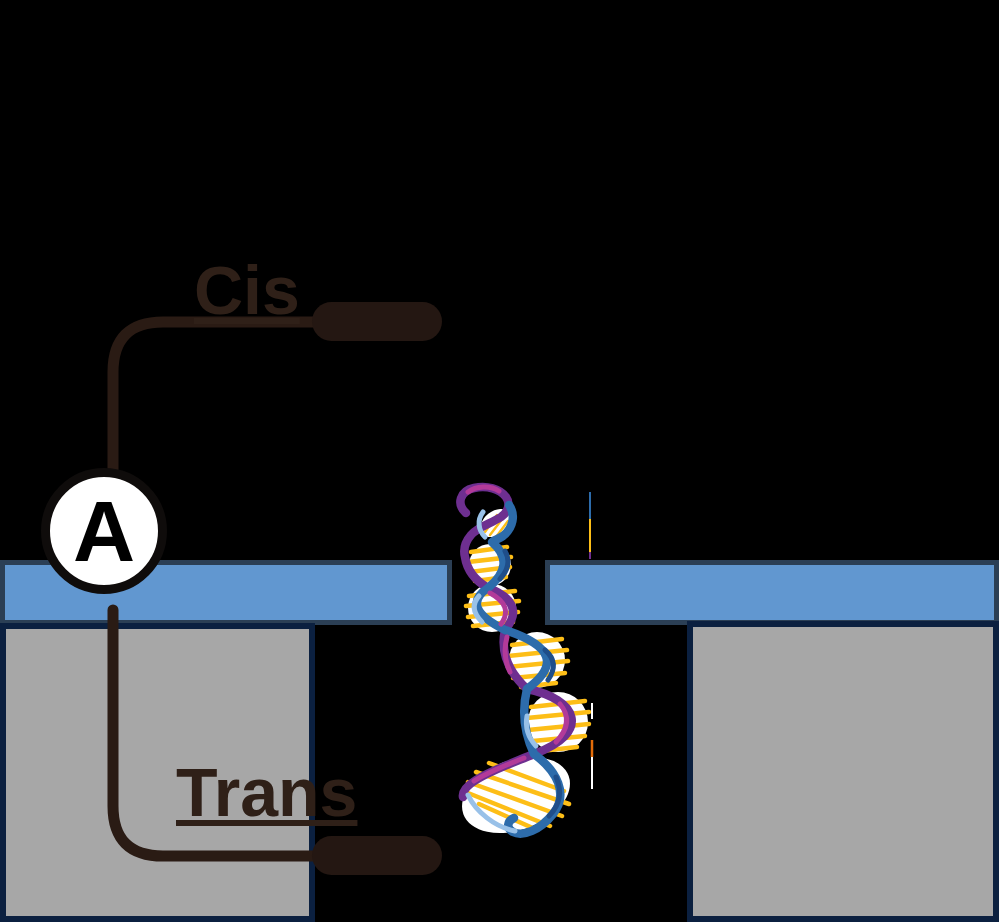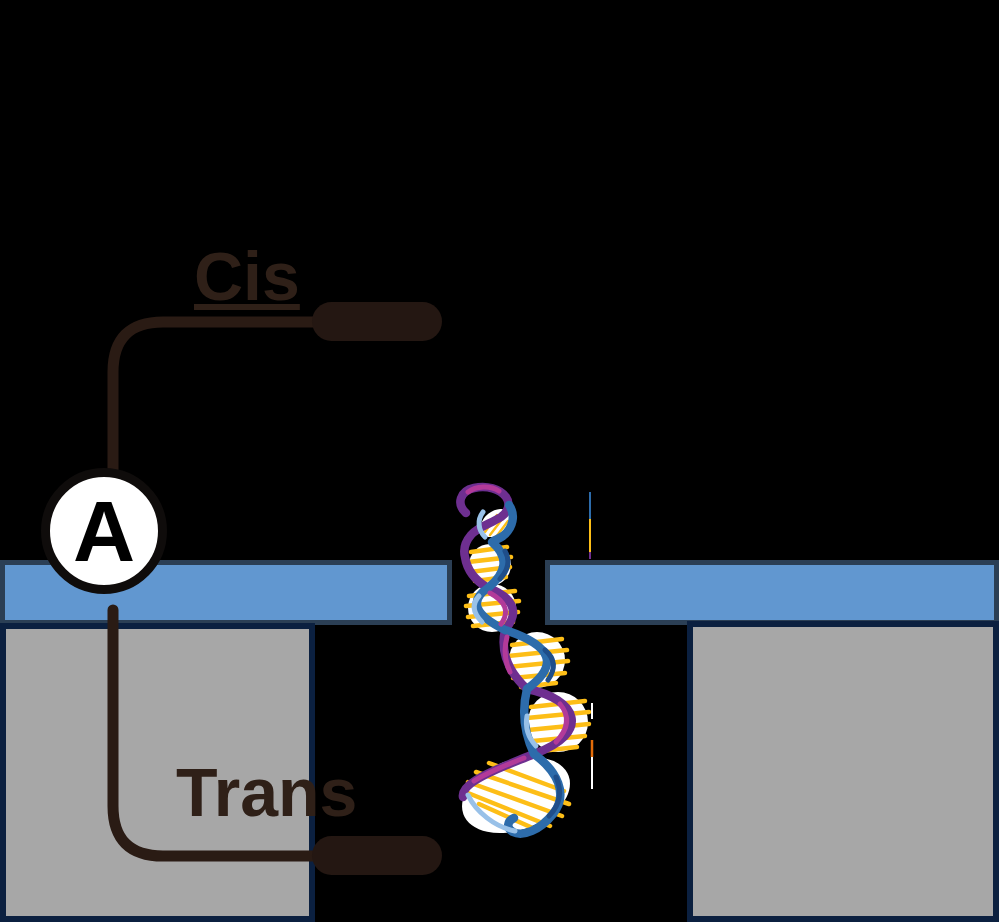--- a/index.html
+++ b/index.html
@@ -53,22 +53,22 @@
     border:9px solid var(--ammeter-ring,#0f0c0b);border-radius:50%;
     background:var(--ammeter-fill,#fff);z-index:3;
     display:flex;align-items:center;justify-content:center;
   }
   .ammeter span{font-size:86px;font-weight:700;color:#000;line-height:1;}
   
   .label{
     position:absolute;font-weight:700;font-size:68px;line-height:1;
     color:var(--label-text,#2f2018);z-index:4;white-space:nowrap;
   }
-  .label-cis{left:194px;top:242px;text-decoration:underline;}
-  .label-trans{left:176px;top:758px;}
+  .label-cis{left:194px;top:256px;text-decoration:underline;}
+  .label-trans{left:176px;top:758px;text-decoration:underline;}
 </style>
 </head>
 <body>
 
 <div class="canvas">
 
   <div class="membrane membrane-left"></div>
   <div class="membrane membrane-right"></div>
 
   <div class="well well-left"></div>

